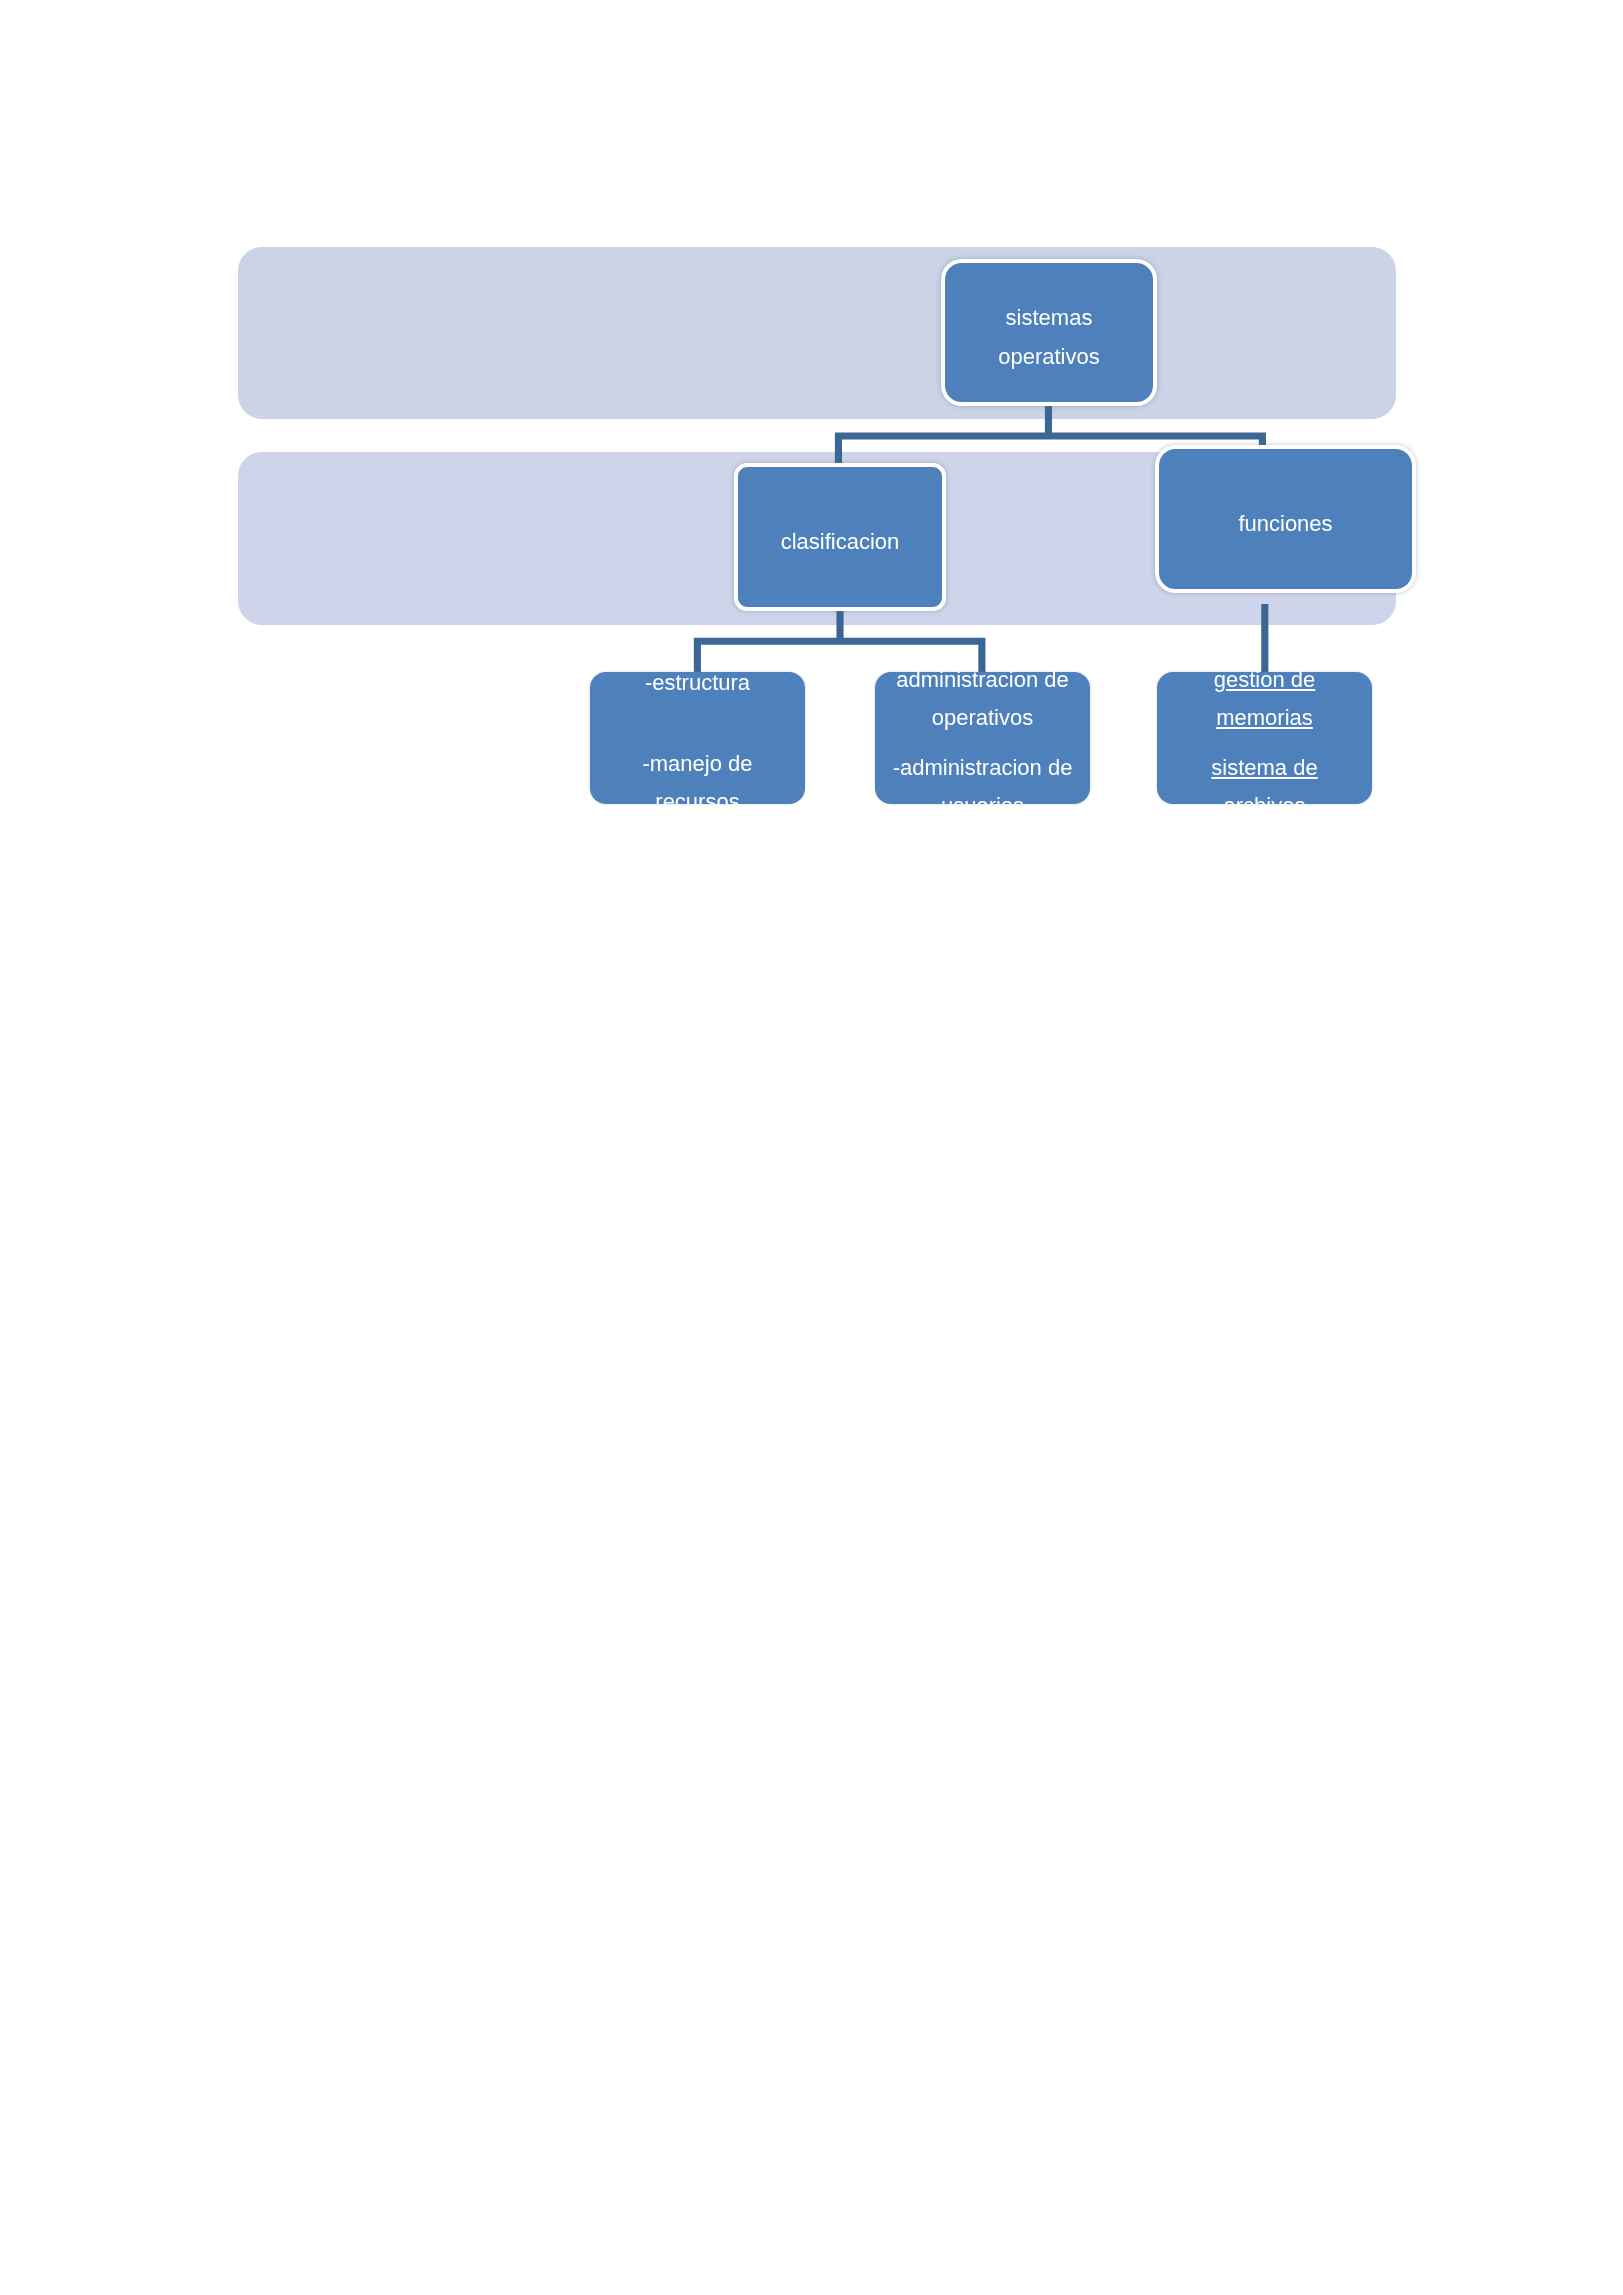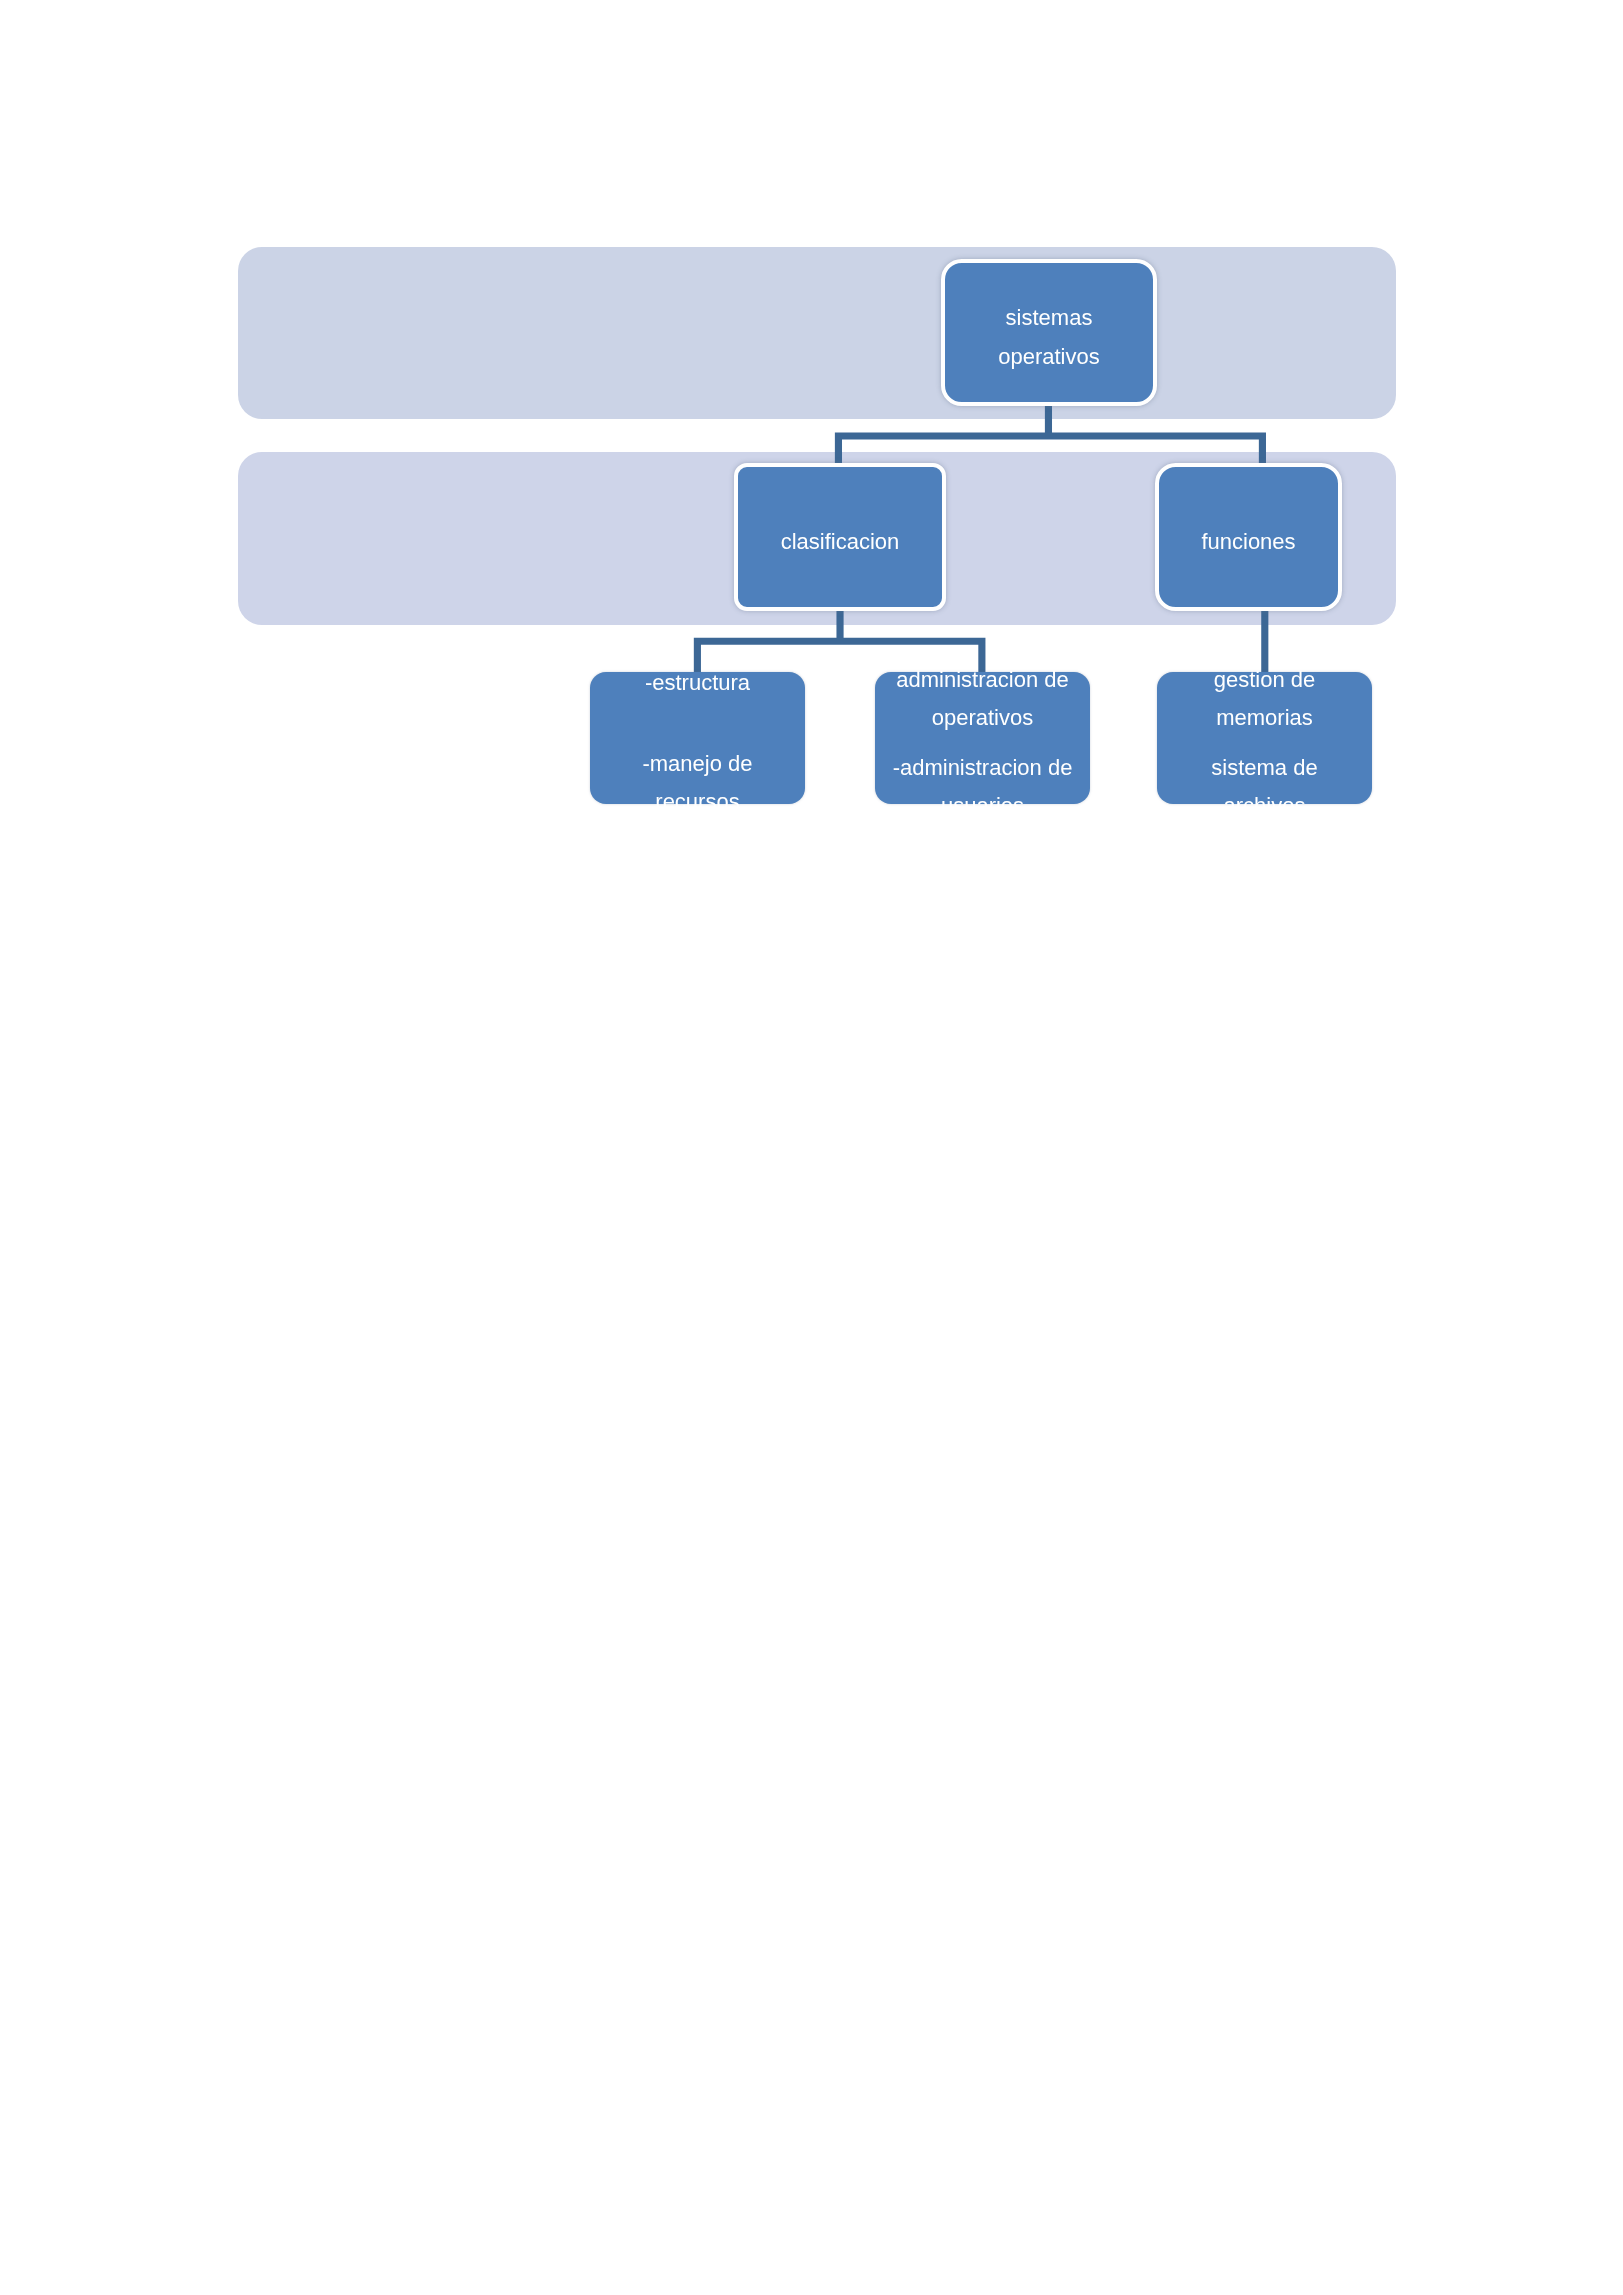--- a/index.html
+++ b/index.html
@@ -46,24 +46,24 @@
     box-shadow:0 0 4.8px rgba(100,115,140,.45);
   }
   .node.leaf{
     border-radius:16px;
     box-shadow:0 0 2.4px rgba(100,115,140,.35);
   }
   .node .para + .para{margin-top:11px;}
   .node .line{display:block;margin-top:10px;}
   #node-root{left:941px;top:259px;width:216px;height:147px;}
   #node-clasificacion{left:734px;top:463px;width:212px;height:148px;border-radius:13px;}
-  #node-funciones{left:1155px;top:463px;width:187px;height:148px;text-align:center;}
+  #node-funciones{left:1155px;top:445px;width:261px;height:148px;text-align:center;}
   #node-estructura{left:590px;top:672px;width:215px;height:132px;gap:31px;}
   #node-administracion{left:875px;top:672px;width:215px;height:132px;}
-  #node-gestion{left:1157px;top:672px;width:215px;height:132px;}
+  #node-gestion{left:1157px;top:672px;width:215px;height:132px;text-decoration:underline;}
 </style>
 </head>
 <body>
 
 <div class="canvas">
 
   <div class="band level1"></div>
   <div class="band level2"></div>
 
   <svg class="connectors" width="1623" height="872" viewBox="0 0 2048 1100">

